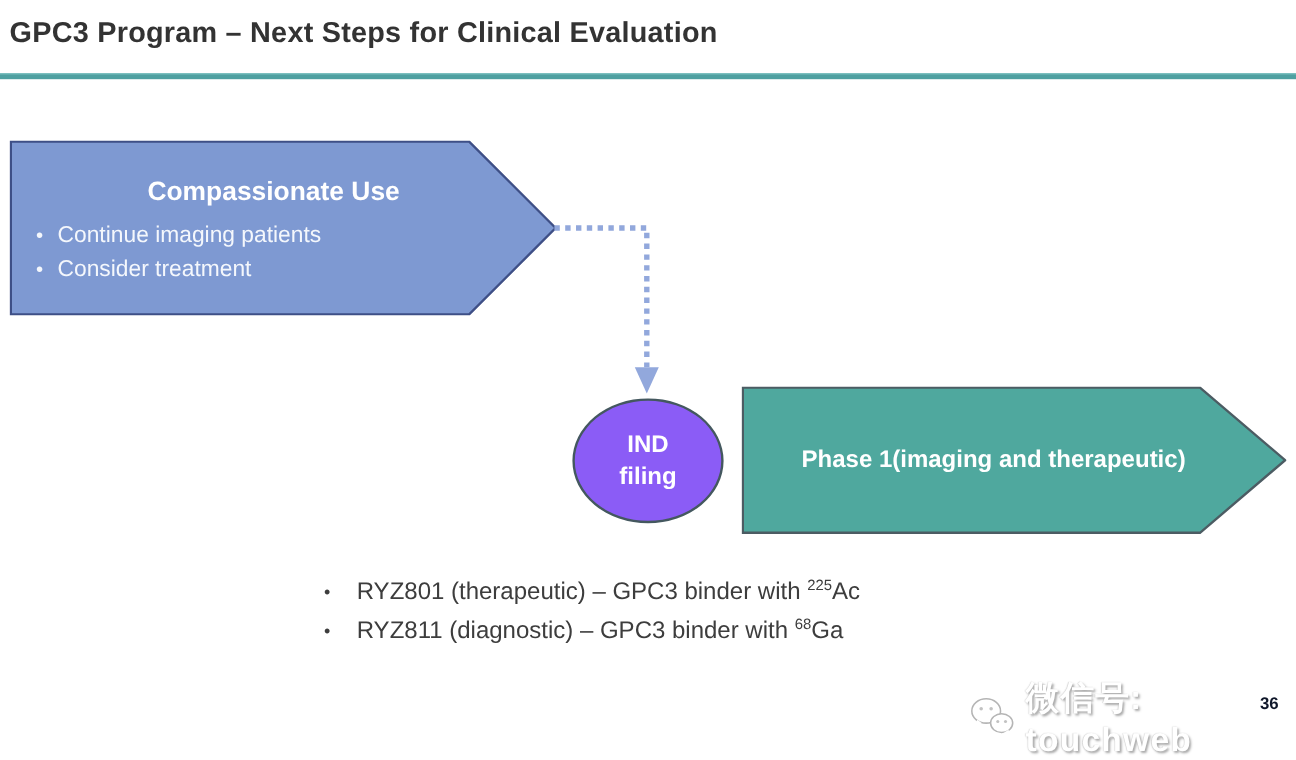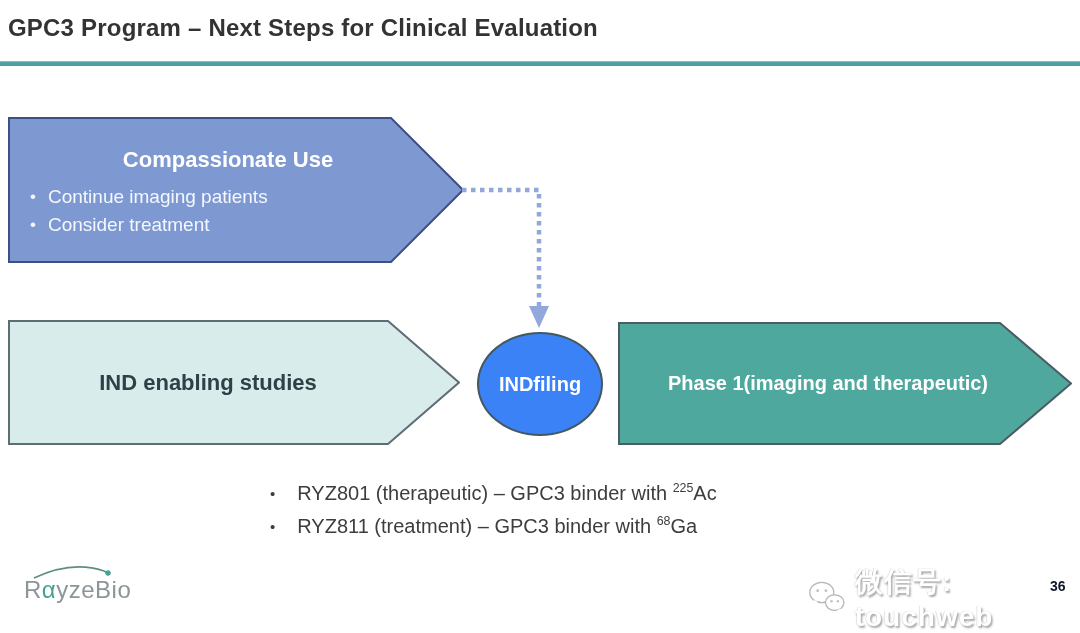--- a/index.html
+++ b/index.html
@@ -28,22 +28,22 @@
   .chev-light { left:8px; top:320px; width:452px; height:125px; }
   .chev-light .lab { position:absolute; left:0; top:0; width:400px; height:125px;
                      display:flex; align-items:center; justify-content:center;
                      font-size:22px; font-weight:bold; color:#2e4147; }
 
   
   .connector { position:absolute; left:458px; top:184px; width:100px; height:150px; }
 
   
   .circle { position:absolute; left:477px; top:332px; width:126px; height:104px;
-            background:#3b82f6; border:2.5px solid #44585f; border-radius:50%;
-            display:flex; flex-direction:row; align-items:center; justify-content:center;
+            background:#8b5cf6; border:2.5px solid #44585f; border-radius:50%;
+            display:flex; flex-direction:column; align-items:center; justify-content:center;
             color:#ffffff; font-weight:bold; font-size:20px; line-height:26px; }
 
   
   .chev-teal { left:618px; top:322px; width:454px; height:123px; }
   .chev-teal .lab { position:absolute; left:0; top:0; width:420px; height:123px;
                     display:flex; flex-direction:row; align-items:center; justify-content:center;
                     color:#ffffff; font-weight:bold; font-size:20px; line-height:31px; text-align:center; }
 
   
   .notes { position:absolute; left:270px; top:477px; color:#3d3d3d; font-size:20px; }
@@ -90,28 +90,20 @@
     </div>
   </div>
 
   <div class="connector">
     <svg width="100" height="150" viewBox="0 0 100 150">
       <path d="M4,6 L81,6 L81,122" fill="none" stroke="#92a8dc" stroke-width="4.5" stroke-dasharray="4.5,4.5"></path>
       <polygon points="71,122 91,122 81,144" fill="#92a8dc"></polygon>
     </svg>
   </div>
 
-  <div class="shape chev-light">
-    <svg width="452" height="125" viewBox="0 0 452 125">
-      <polygon points="1,1 380,1 451,62.5 380,124 1,124" fill="#d9ecec" stroke="#5d6d73" stroke-width="2"></polygon>
-    </svg>
-    <div class="overlay">
-      <div class="lab">IND enabling studies</div>
-    </div>
-  </div>
 
   <div class="circle">
     <span>IND</span>
     <span>filing</span>
   </div>
 
   <div class="shape chev-teal">
     <svg width="454" height="123" viewBox="0 0 454 123">
       <polygon points="1,1 382,1 453,61.5 382,122 1,122" fill="#4fa89e" stroke="#4c5c63" stroke-width="2"></polygon>
     </svg>
@@ -123,32 +115,24 @@
     </div>
   </div>
 
   <div class="notes">
     <div class="nrow">
       <span class="ndot">•</span>
       <span><span>RYZ801 (therapeutic) – GPC3 binder with </span><sup>225</sup><span>Ac</span></span>
     </div>
     <div class="nrow">
       <span class="ndot">•</span>
-      <span><span>RYZ811 (treatment) – GPC3 binder with </span><sup>68</sup><span>Ga</span></span>
+      <span><span>RYZ811 (diagnostic) – GPC3 binder with </span><sup>68</sup><span>Ga</span></span>
     </div>
   </div>
 
-  <div class="logo">
-    <svg width="92" height="20" viewBox="0 0 92 20">
-      <path d="M2,16 Q40,-2 72,9" fill="none" stroke="#5d8f7e" stroke-width="1.6"></path>
-      <path d="M72,9 l4,2" fill="none" stroke="#5d8f7e" stroke-width="1.6"></path>
-      <path d="M76,11 m-3,0 l6,0 M76,11 m0,-3 l0,6 M76,11 m-2,-2 l4,4 M76,11 m2,-2 l-4,4" stroke="#45a18d" stroke-width="1.3"></path>
-    </svg>
-    <div class="word"><span>R</span><span class="alpha">α</span><span>yzeΒio</span></div>
-  </div>
 
   <div class="watermark">
     <svg width="42" height="38" viewBox="0 0 42 38">
       <g fill="#ffffff" stroke="#b5b5b5" stroke-width="1.4">
         <ellipse cx="15" cy="13" rx="13" ry="11"></ellipse>
         <path d="M7,21 l-3,6 l7,-3 z" stroke="none"></path>
         <ellipse cx="29" cy="24" rx="10" ry="8.5"></ellipse>
         <path d="M35,30 l3,5 l-7,-2 z" stroke="none"></path>
       </g>
       <g fill="#c2c2c2">

